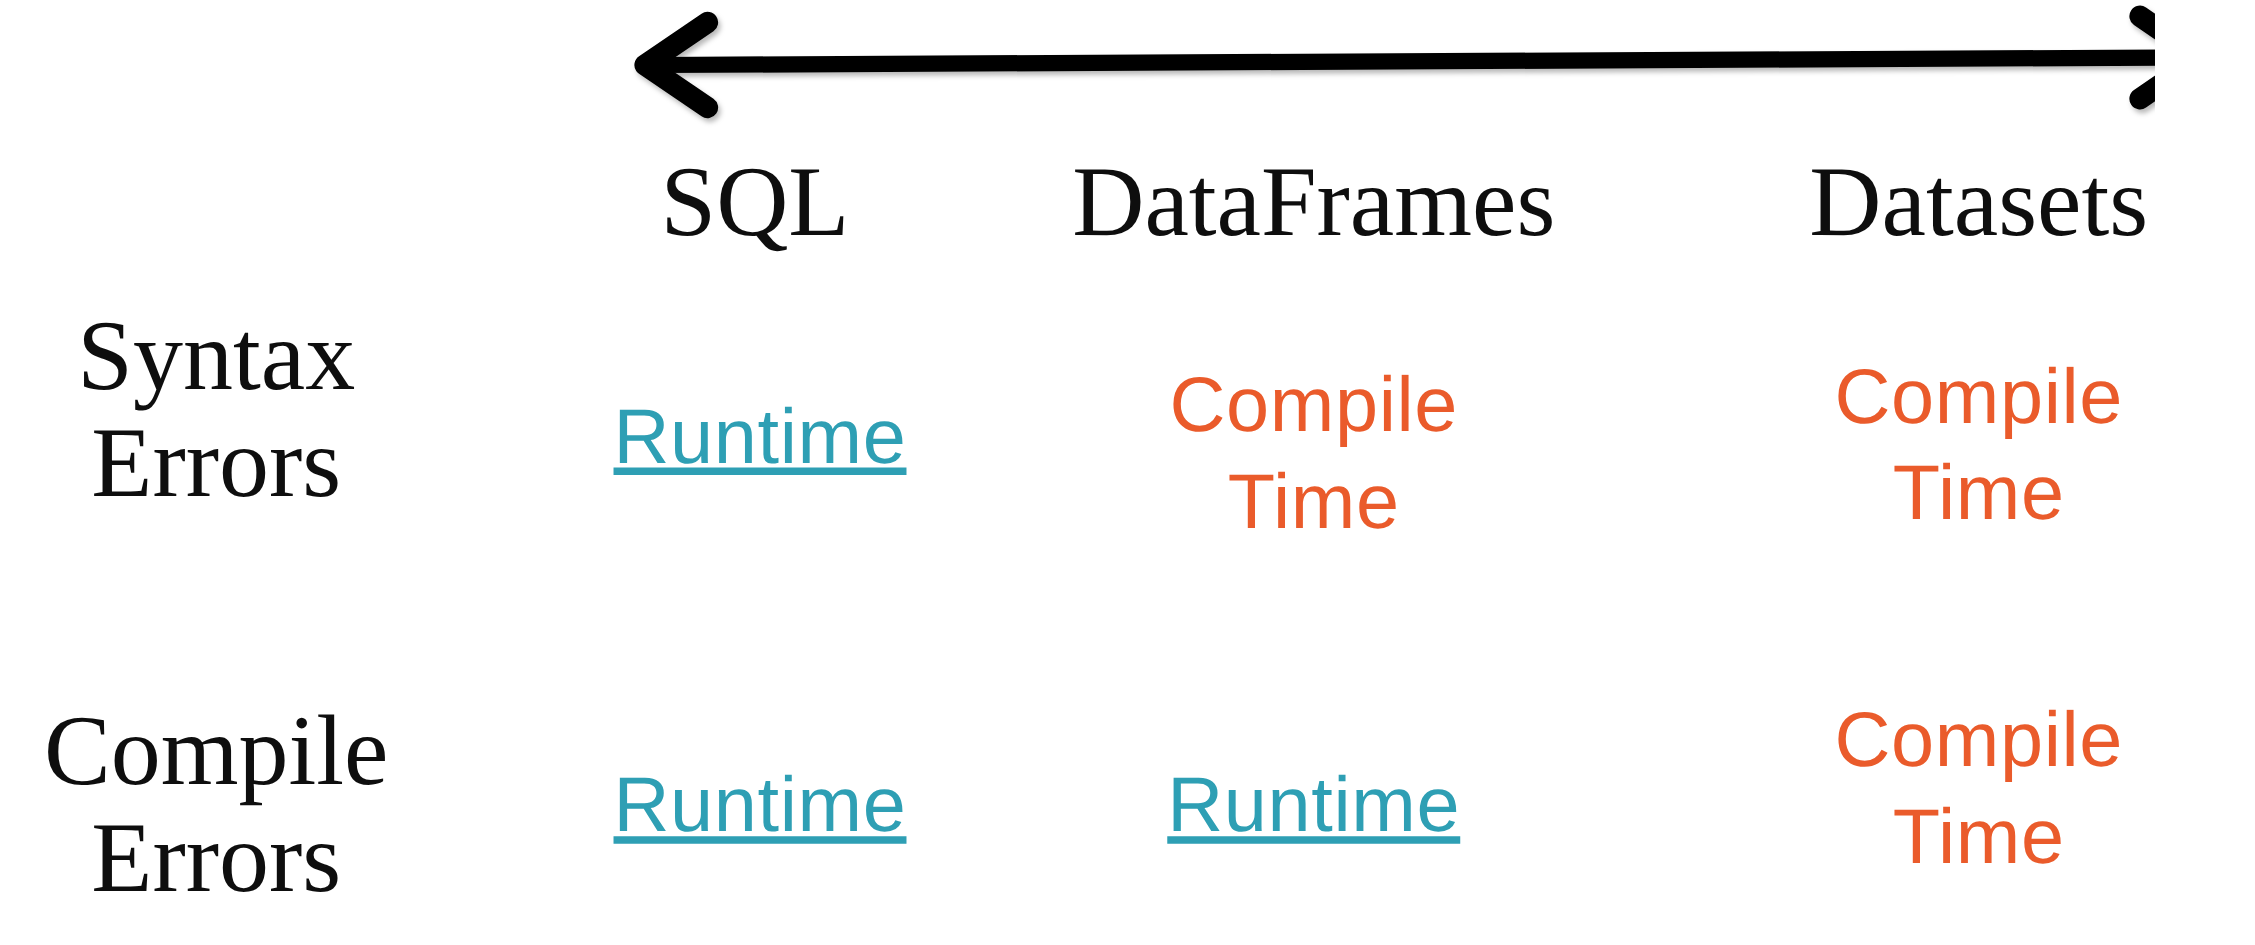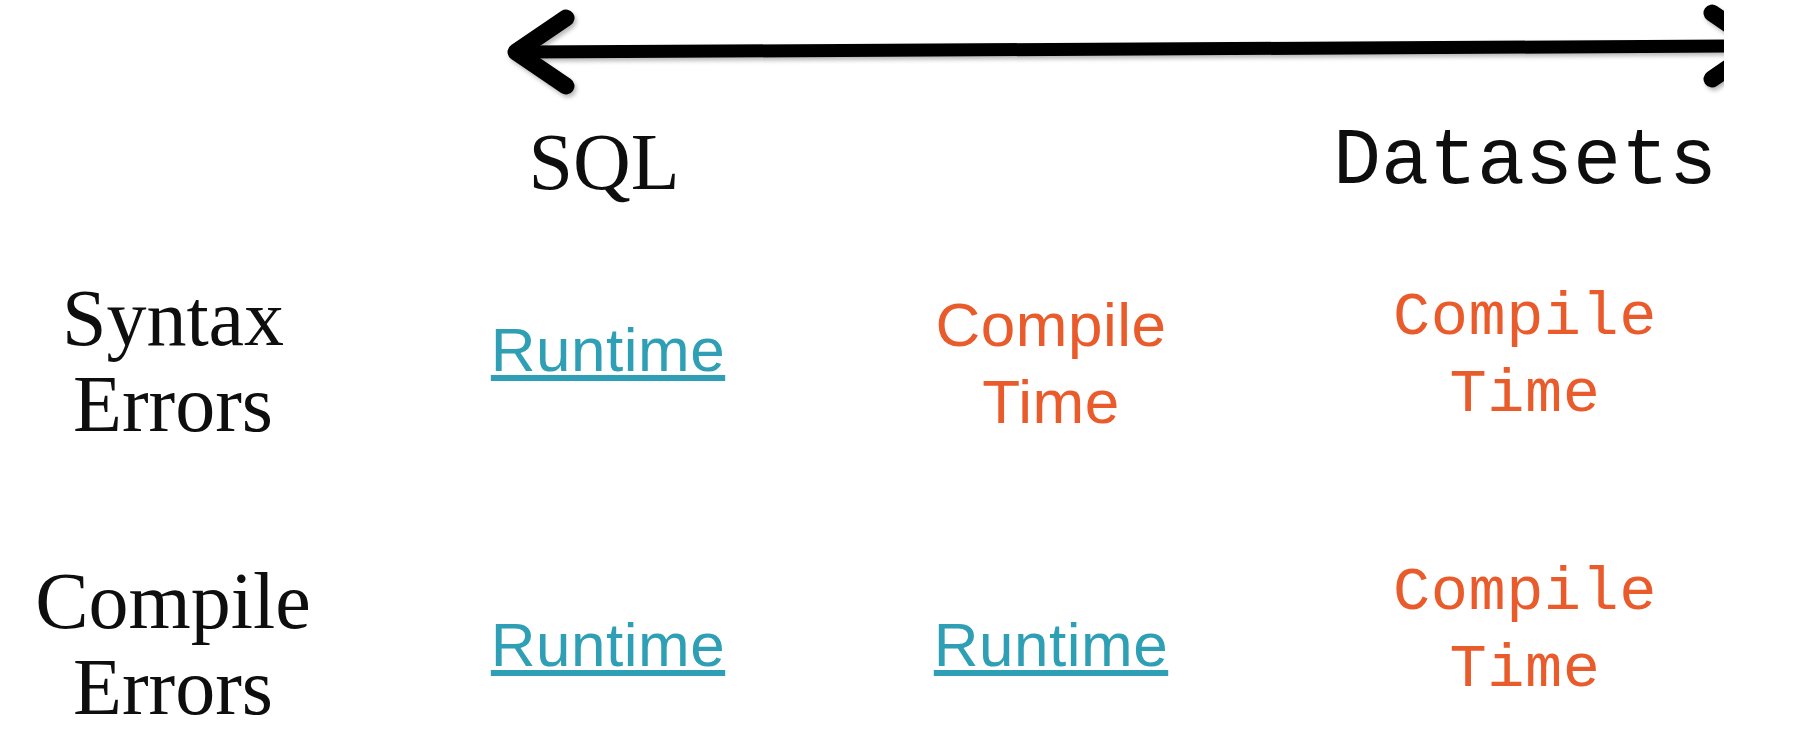--- a/index.html
+++ b/index.html
@@ -41,38 +41,38 @@
     position: absolute;
     transform: translateX(-50%);
     font-family: "Liberation Serif", serif;
     font-size: 80px;
     line-height: 86px;
     color: var(--heading, #0e0e0e);
     text-align: center;
     white-space: pre-line;
     left: 173px;
   }
-  .row-header.r1 { top: 275px; }
+  .row-header.r1 { top: 242px; }
   .row-header.r2 { top: 558px; }
   .cell {
     position: absolute;
     transform: translateX(-50%);
     font-family: "Liberation Sans", sans-serif;
     font-weight: 300;
     font-size: 62px;
     line-height: 77px;
     text-align: center;
     white-space: pre-line;
     letter-spacing: 0.5px;
   }
   .cell.runtime { color: var(--teal, #2E9FB4); text-decoration: underline; }
   .cell.compile { color: var(--orange, #EA5B2B); }
   .c1 { left: 608px; }
   .c2 { left: 1051px; }
-  .c3 { left: 1525px; font-family: Liberation Mono, monospace; }
+  .c3 { left: 1583px; }
   .col-header.c1 { left: 604px; }
   .cell.r1c1 { top: 311px; }
   .cell.r1c2 { top: 286px; }
   .cell.r1c3 { top: 279px; }
   .cell.r2c1 { top: 606px; }
   .cell.r2c2 { top: 606px; }
   .cell.r2c3 { top: 554px; }
 </style>
 </head>
 <body>
@@ -81,20 +81,21 @@
 
   <div class="arrow-wrap">
     <svg width="1804" height="110" viewBox="0 0 1804 110">
       <line x1="526" y1="52" x2="1752" y2="46" stroke="#000000" stroke-width="13"></line>
       <polyline points="566,18 516,52 566,86" fill="none" stroke="#000000" stroke-width="17" stroke-linecap="round" stroke-linejoin="round"></polyline>
       <polyline points="1712,13 1760,46 1712,79" fill="none" stroke="#000000" stroke-width="17" stroke-linecap="round" stroke-linejoin="round"></polyline>
     </svg>
   </div>
 
   <div class="col-header c1">SQL</div>
+  <div class="col-header c2">DataFrames</div>
   <div class="col-header c3">Datasets</div>
 
   <div class="row-header r1">Syntax
 Errors</div>
   <div class="row-header r2">Compile
 Errors</div>
 
   <div class="cell runtime r1c1 c1">Runtime</div>
   <div class="cell compile r1c2 c2">Compile
 Time</div>

